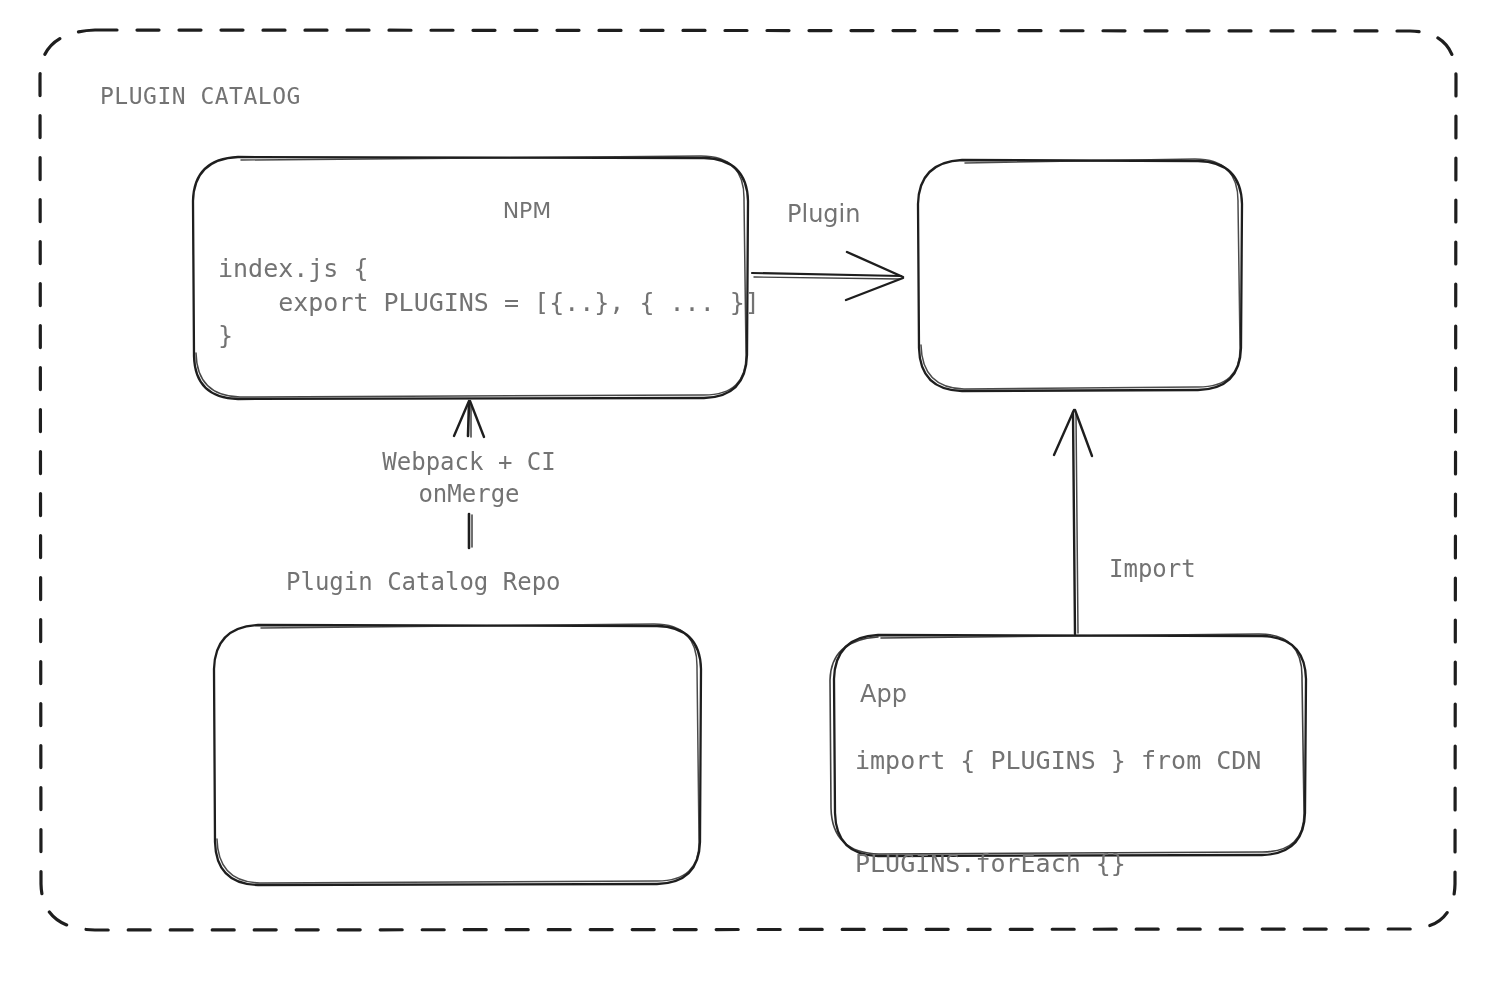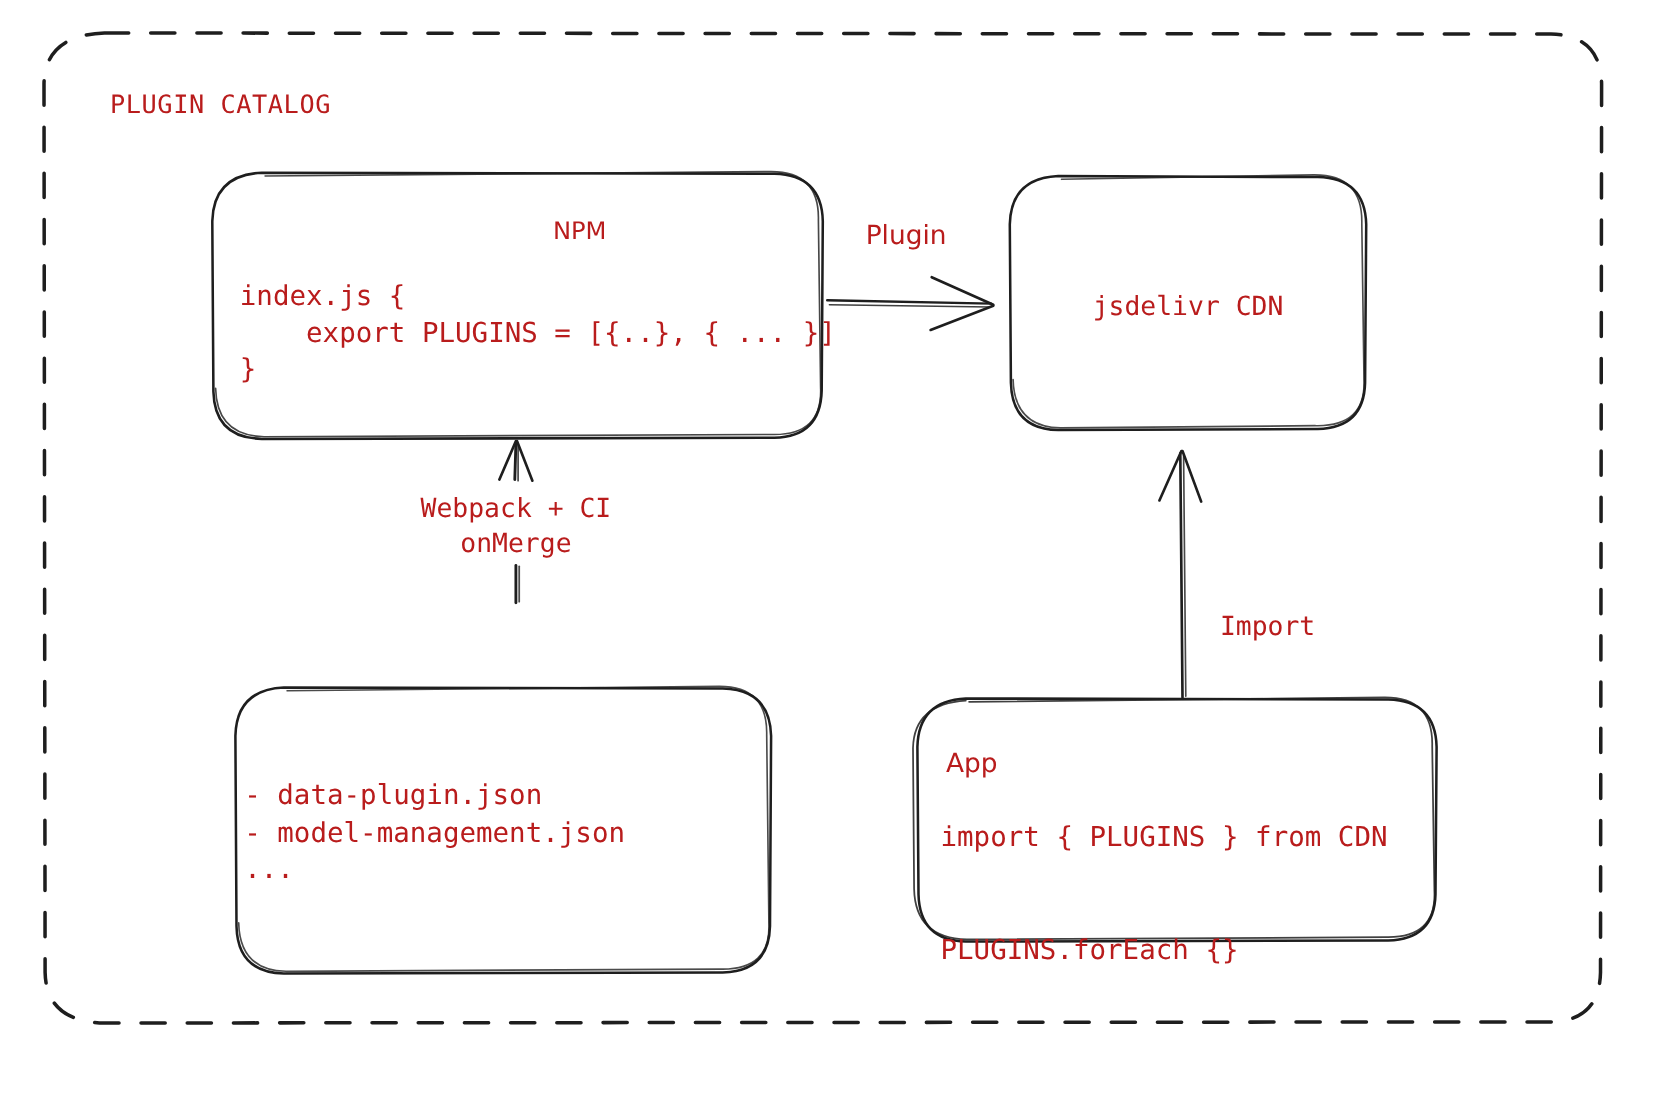--- a/index.html
+++ b/index.html
@@ -23,21 +23,21 @@
     position: absolute;
     left: 0;
     top: 0;
     width: 1506px;
     height: 1002px;
     pointer-events: none;
   }
   .txt {
     position: absolute;
     white-space: pre;
-    color: #b91c1c;
+    color: #737373;
     line-height: 1.25;
   }
   .mono { font-family: "DejaVu Sans Mono", monospace; }
   .sans { font-family: "DejaVu Sans", sans-serif; }
 
   
   #container-title {
     left: 100px;
     top: 82px;
     font-size: 23px;
@@ -233,33 +233,30 @@
   </svg>
 
   <div class="txt mono" id="container-title">PLUGIN CATALOG</div>
 
   <div class="txt sans" id="npm-title">NPM</div>
 
   <div class="txt mono" id="npm-code">index.js {
     export PLUGINS = [{..}, { ... }]
 }</div>
 
-  <div class="txt mono" id="cdn-title">jsdelivr CDN</div>
 
   <div class="txt sans" id="cache-label">Plugin</div>
 
   <div class="txt mono" id="webpack-label">Webpack + CI
 onMerge</div>
 
   <div class="txt mono" id="import-label">Import</div>
 
-
-  <div class="txt mono" id="repo-files">- data-plugin.json
-- model-management.json
-...</div>
+  <div class="txt mono" id="repo-label">Plugin Catalog Repo</div>
+
 
   <div class="txt sans" id="app-title">App</div>
 
   <div class="txt mono" id="app-code">import { PLUGINS } from CDN
 
 PLUGINS.forEach {}</div>
 
 </div>
 
 </body></html>

